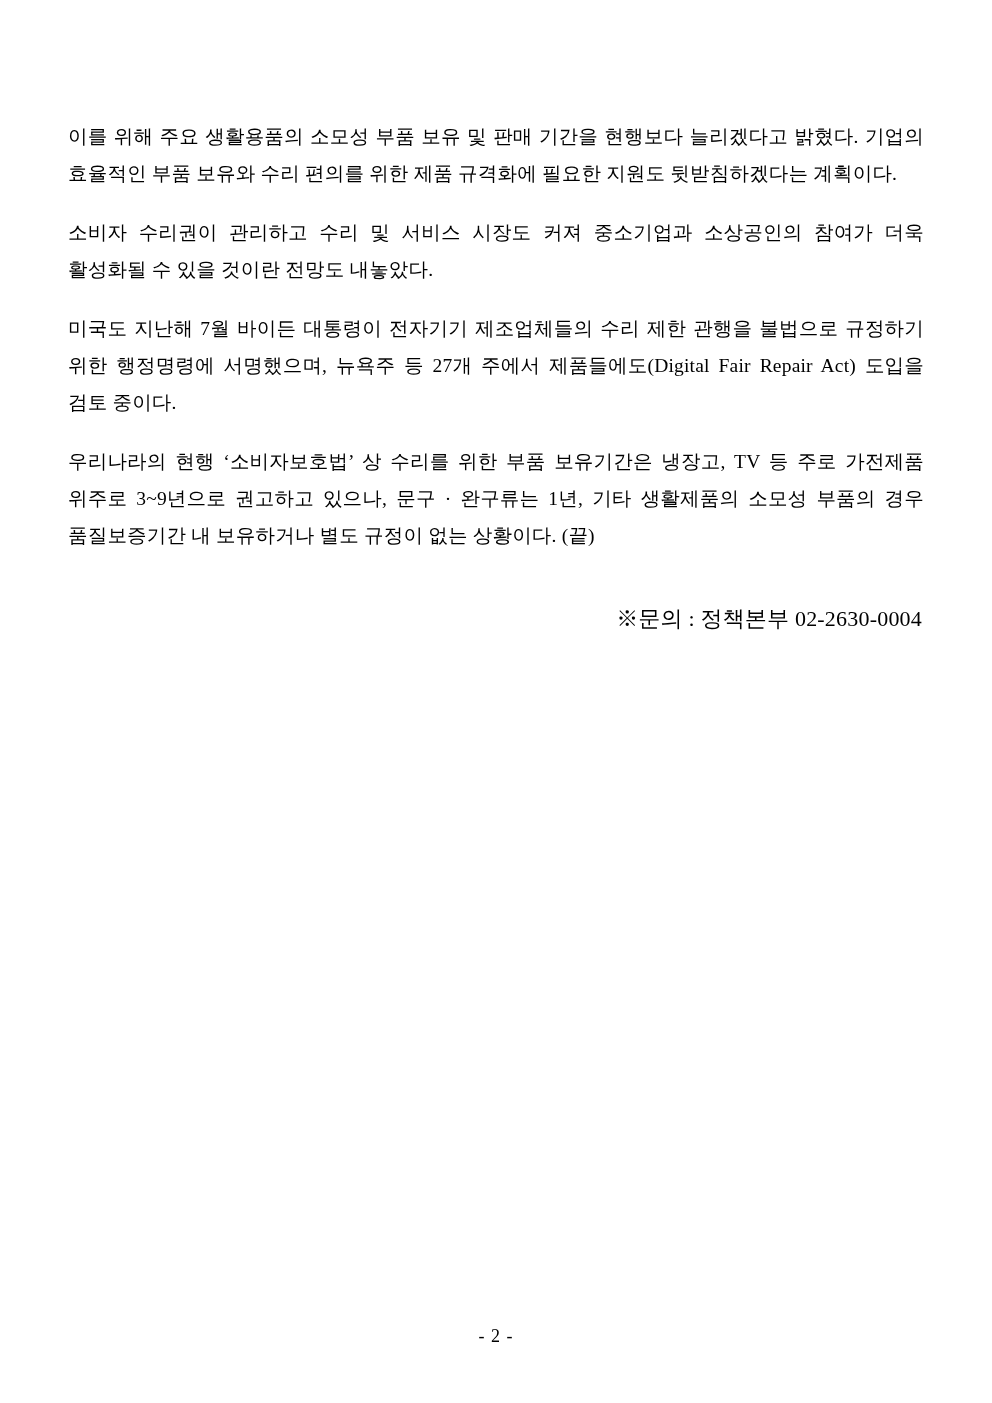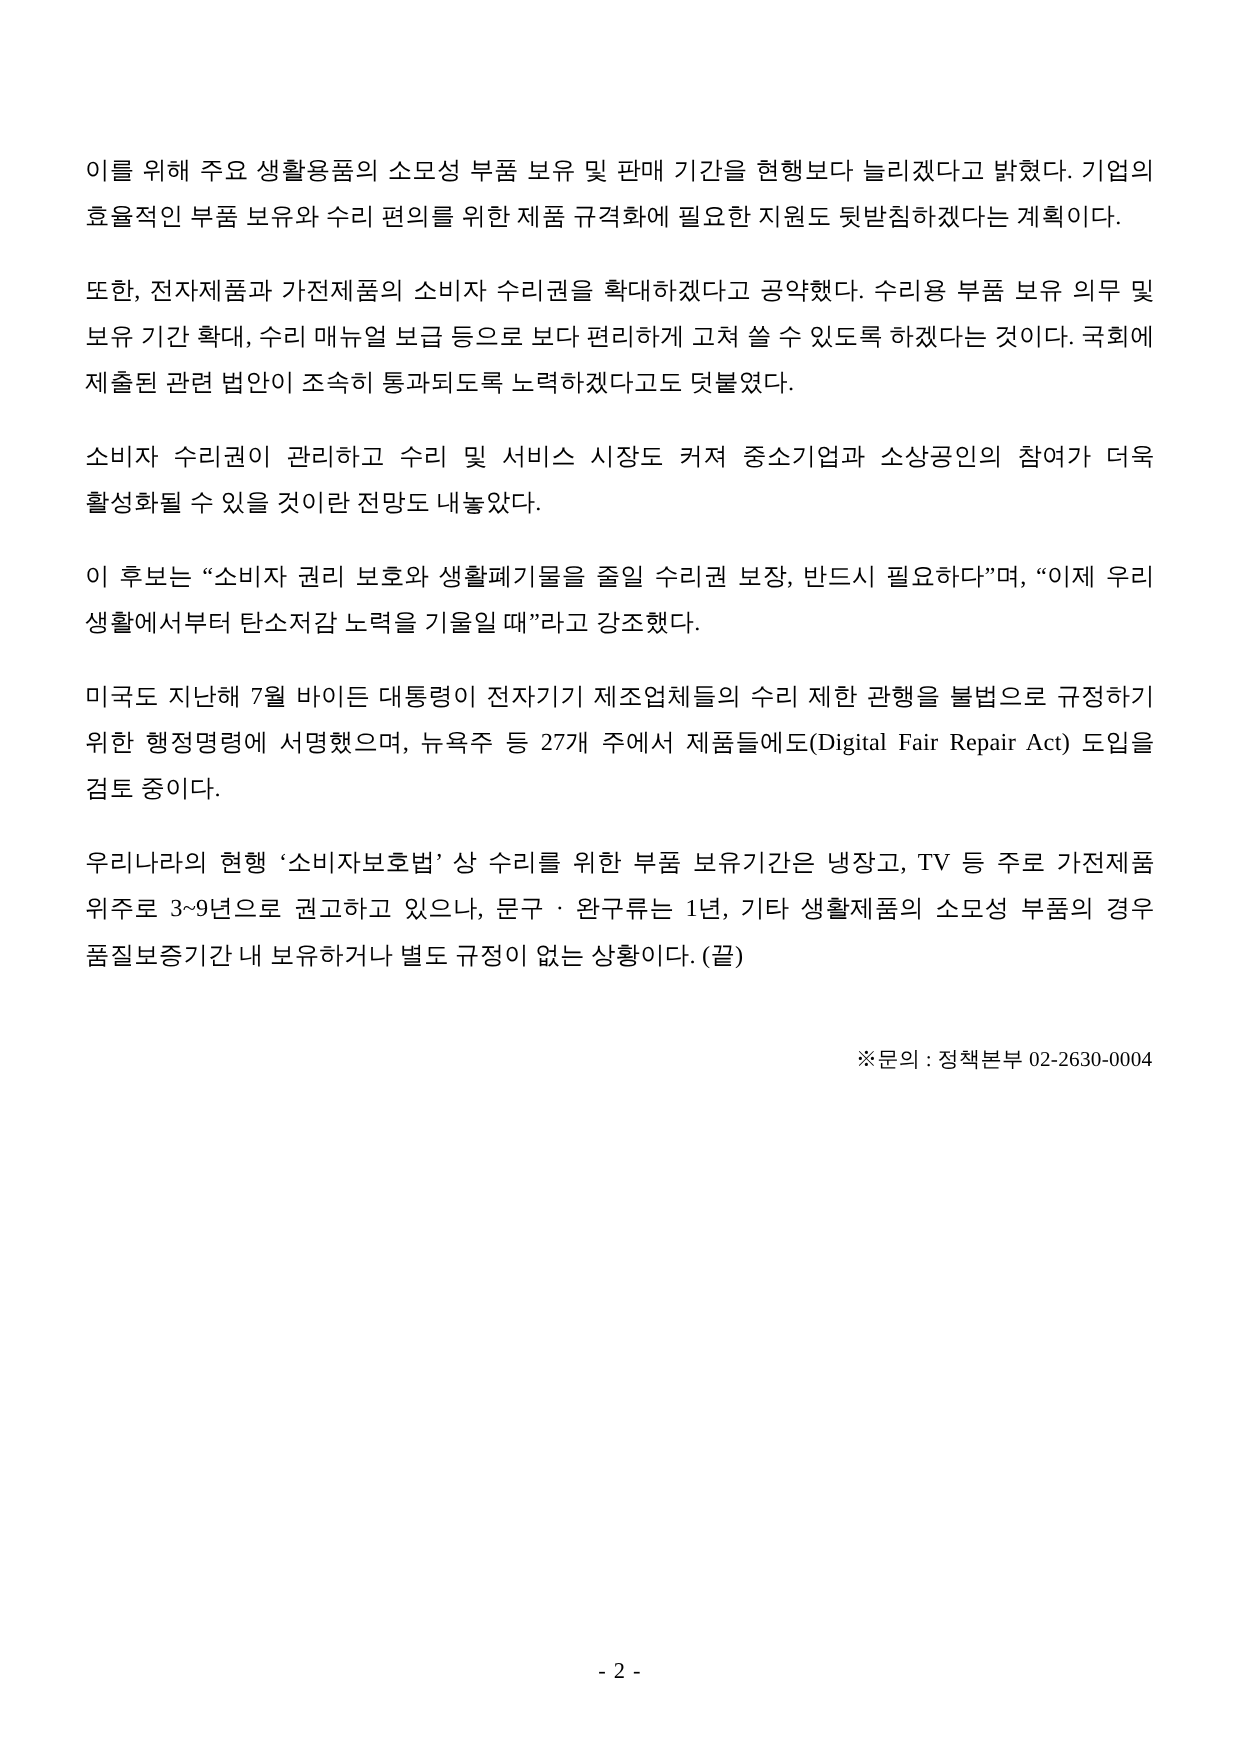--- a/index.html
+++ b/index.html
@@ -35,21 +35,21 @@
     text-justify: inter-ideograph;
     word-break: keep-all;
     letter-spacing: 0.2px;
   }
   p.para:last-child {
     margin-bottom: 12px;
   }
   .contact {
     margin-top: 48px;
     text-align: right;
-    font-size: 17px;
+    font-size: 22px;
     line-height: 34px;
     letter-spacing: 0.2px;
     padding-right: 2px;
   }
   .footer {
     position: absolute;
     left: 0;
     right: 0;
     bottom: 56px;
     text-align: center;
@@ -57,23 +57,21 @@
     letter-spacing: 1px;
   }
 </style>
 </head>
 <body>
 
 <div class="page">
 
   <div class="body-text">
     <p class="para">이를 위해 주요 생활용품의 소모성 부품 보유 및 판매 기간을 현행보다 늘리겠다고 밝혔다. 기업의 효율적인 부품 보유와 수리 편의를 위한 제품 규격화에 필요한 지원도 뒷받침하겠다는 계획이다.</p>
-    <p class="para">또한, 전자제품과 가전제품의 소비자 수리권을 확대하겠다고 공약했다. 수리용 부품 보유 의무 및 보유 기간 확대, 수리 매뉴얼 보급 등으로 보다 편리하게 고쳐 쓸 수 있도록 하겠다는 것이다. 국회에 제출된 관련 법안이 조속히 통과되도록 노력하겠다고도 덧붙였다.</p>
     <p class="para">소비자 수리권이 관리하고 수리 및 서비스 시장도 커져 중소기업과 소상공인의 참여가 더욱 활성화될 수 있을 것이란 전망도 내놓았다.</p>
-    <p class="para">이 후보는 “소비자 권리 보호와 생활폐기물을 줄일 수리권 보장, 반드시 필요하다”며, “이제 우리 생활에서부터 탄소저감 노력을 기울일 때”라고 강조했다.</p>
     <p class="para">미국도 지난해 7월 바이든 대통령이 전자기기 제조업체들의 수리 제한 관행을 불법으로 규정하기 위한 행정명령에 서명했으며, 뉴욕주 등 27개 주에서 제품들에도(Digital Fair Repair Act) 도입을 검토 중이다.</p>
     <p class="para">우리나라의 현행 ‘소비자보호법’ 상 수리를 위한 부품 보유기간은 냉장고, TV 등 주로 가전제품 위주로 3~9년으로 권고하고 있으나, 문구 · 완구류는 1년, 기타 생활제품의 소모성 부품의 경우 품질보증기간 내 보유하거나 별도 규정이 없는 상황이다. (끝)</p>
   </div>
 
   <div class="contact">※문의 : 정책본부 02-2630-0004</div>
 
 </div>
 
 <div class="footer">- 2 -</div>
 

